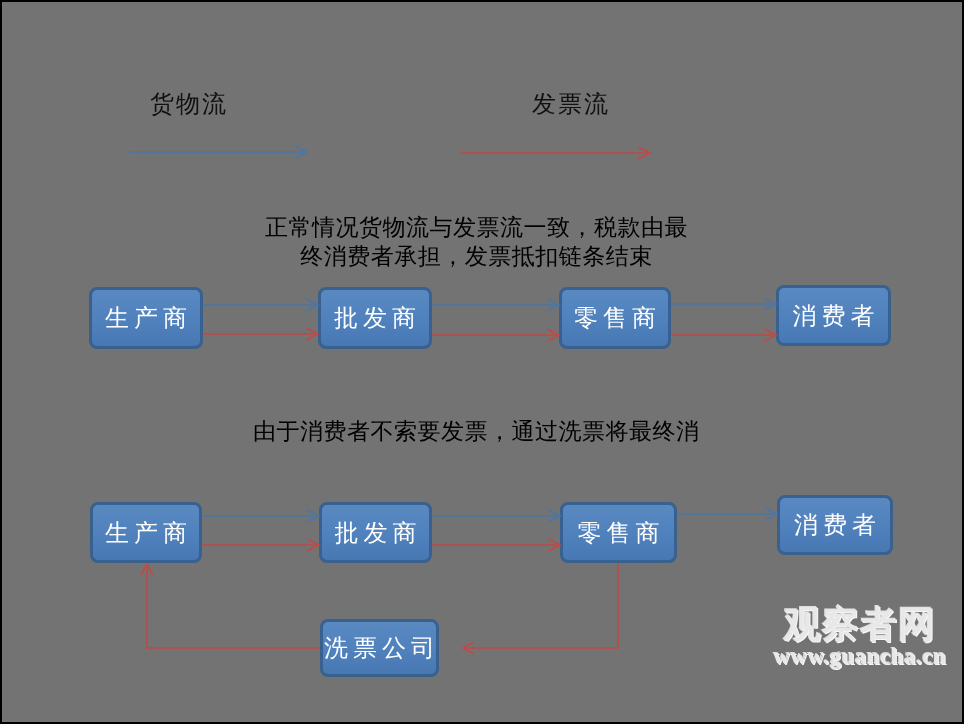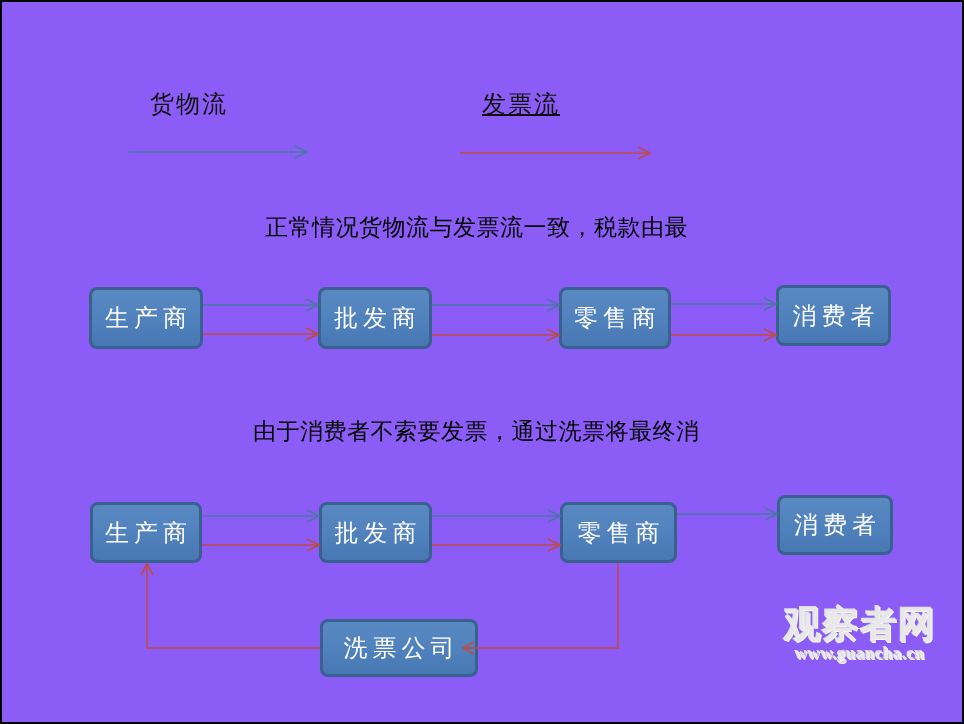--- a/index.html
+++ b/index.html
@@ -1,19 +1,19 @@
 <!DOCTYPE html>
 <html><head>
 <meta charset="utf-8">
 <style>
   html,body{margin:0;padding:0;background:#888;}
   #stage{
     position:relative;
     width:964px;height:724px;
-    background:#8b5cf6;
+    background:#737373;
     border:2px solid #000;
     box-sizing:border-box;
     overflow:hidden;
     font-family:"Liberation Serif","DejaVu Serif",serif;
   }
   .abs{position:absolute;}
   .legend-label{
     font-size:24px;color:#111;letter-spacing:2px;white-space:nowrap;
   }
   .caption{
@@ -34,48 +34,49 @@
   }
   #arrows{position:absolute;left:0;top:0;pointer-events:none;}
   #arrows path{fill:none;stroke-width:1.6px;}
   .watermark{
     text-align:center;color:#e8e8e8;font-weight:bold;
     font-family:Liberation Serif, serif;
     text-shadow:1px 1px 0 #f7f7f7, -1px -1px 0 #dedede;
     line-height:1.05;user-select:none;
   }
   .watermark .wm-title{font-size:37px;letter-spacing:1px;}
-  .watermark .wm-url{font-size:17px;letter-spacing:0.5px;}
+  .watermark .wm-url{font-size:23px;letter-spacing:0.5px;}
 </style>
 </head>
 <body>
 
 <div id="stage">
 
   <div class="abs legend-label" style="left:148px;top:86px;">货物流</div>
-  <div class="abs legend-label" style="left:480px;top:86px;text-decoration:underline;">发票流</div>
+  <div class="abs legend-label" style="left:530px;top:86px;">发票流</div>
 
   <div class="abs caption" style="left:263px;top:211px;text-align:center;">
     <div>正常情况货物流与发票流一致，税款由最</div>
+    <div>终消费者承担，发票抵扣链条结束</div>
   </div>
 
   <div class="abs caption" style="left:251px;top:415px;">
     <div>由于消费者不索要发票，通过洗票将最终消</div>
   </div>
 
   <div class="node" style="left:87px;top:285px;width:114px;height:62px;">生产商</div>
   <div class="node" style="left:316px;top:285px;width:114px;height:62px;">批发商</div>
   <div class="node" style="left:557px;top:285px;width:112px;height:62px;">零售商</div>
   <div class="node" style="left:774px;top:283px;width:115px;height:61px;">消费者</div>
 
   <div class="node" style="left:88px;top:500px;width:112px;height:61px;">生产商</div>
   <div class="node" style="left:317px;top:500px;width:113px;height:61px;">批发商</div>
   <div class="node" style="left:558px;top:500px;width:117px;height:61px;">零售商</div>
   <div class="node" style="left:775px;top:493px;width:116px;height:60px;">消费者</div>
-  <div class="node" style="left:318px;top:617px;width:158px;height:58px;">洗票公司</div>
+  <div class="node" style="left:318px;top:617px;width:119px;height:58px;">洗票公司</div>
 
   <div class="abs watermark" style="left:760px;top:604px;width:196px;">
     <div class="wm-title">观察者网</div>
     <div class="wm-url">www.guancha.cn</div>
   </div>
 
   <svg id="arrows" width="964" height="724" viewBox="0 0 964 724">
 
     <path d="M127 150 L304 150 M293 144 L305 150 L293 156" stroke="#4a77a8"></path>
     <path d="M458 151 L647 151 M636 145 L648 151 L636 157" stroke="#bf4a47"></path>

